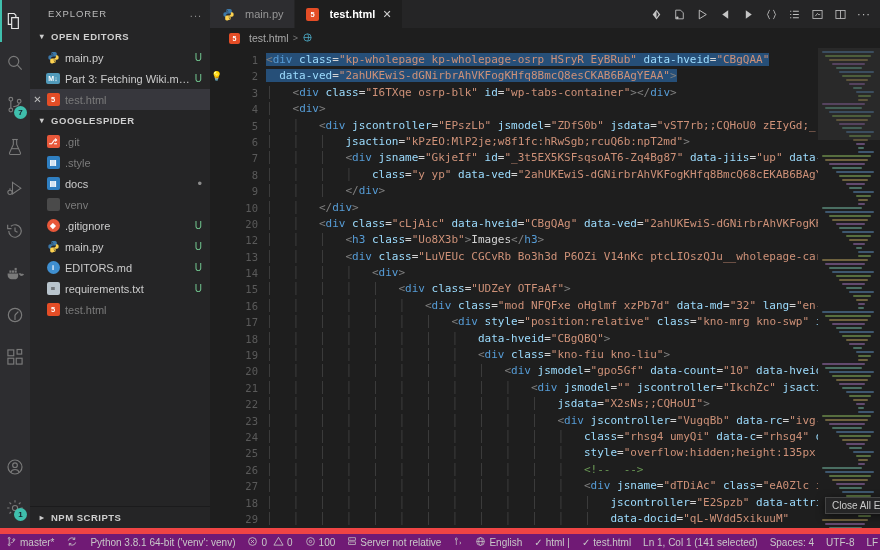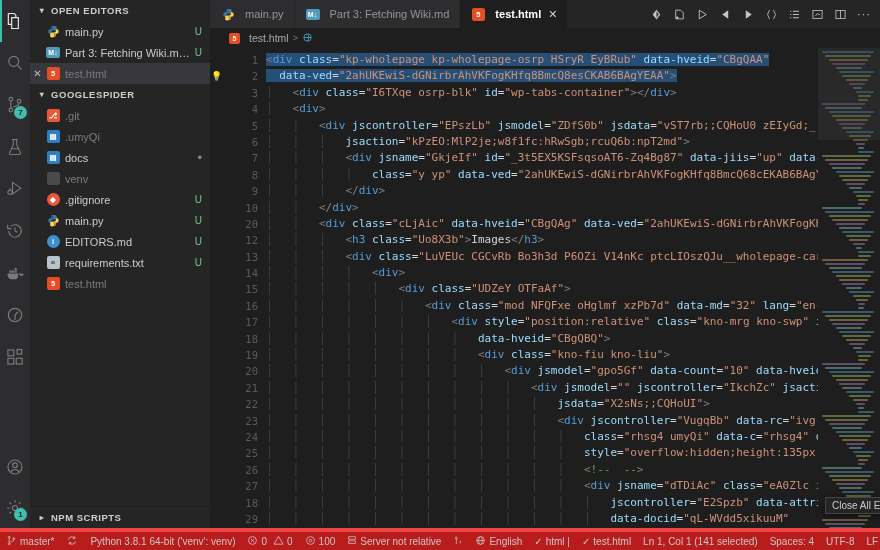--- a/index.html
+++ b/index.html
@@ -148,23 +148,23 @@
   
   .tooltip {
     position: absolute; z-index: 60;
     background: #252526; border: 1px solid #454545; color: #cccccc;
     font-size: 10px; padding: 2px 6px; white-space: nowrap;
     box-shadow: 0 2px 8px rgba(0,0,0,.5);
   }
 
   
   .statusbar {
-    height: 22px; min-height: 22px; background: #b91c1c;
+    height: 22px; min-height: 22px; background: #701a75;
     display: flex; align-items: center; font-size: 10px; color: #c8c8c8;
-    border-top: 4px solid #ef4444;
+    border-top: 6px solid #ef4444;
   }
   .sbi { display: flex; align-items: center; gap: 3px; padding: 0 6px; height: 22px; cursor: pointer; white-space: nowrap; }
   .sb-right { margin-left: auto; display: flex; align-items: center; }
   .npm-row { display: flex; align-items: center; gap: 3px; padding-left: 6px; font-size: 9.5px; font-weight: bold; letter-spacing: .5px; color: #cfcfcf; text-transform: uppercase; }
 </style>
 </head>
 <body>
 
 <div id="app">
   <div class="body-row">
@@ -273,20 +273,24 @@
           <svg width="20" height="20" viewBox="0 0 24 24" fill="none" stroke="currentColor" stroke-width="1.3">
             <circle cx="12" cy="12" r="3.1"></circle>
             <path d="M12 2.6v2.8M12 18.6v2.8M21.4 12h-2.8M5.4 12H2.6M18.6 5.4l-2 2M7.4 16.6l-2 2M18.6 18.6l-2-2M7.4 7.4l-2-2"></path>
           </svg>
         </span>
         <span class="act-badge">1</span>
       </div>
     </div>
 
     <div class="sidebar">
+      <div class="sb-title">
+        <span>EXPLORER</span>
+        <span class="sb-dots">...</span>
+      </div>
 
       <div class="sect-header">
         <span class="twisty">▾</span>
         <span>OPEN EDITORS</span>
       </div>
 
       <div class="row">
         <span class="xbtn"></span>
         <span class="ficon">
           <svg width="13" height="13" viewBox="0 0 24 24">
@@ -325,21 +329,21 @@
         <span class="ficon">
           <span class="g" style="background:#e8583a;">⎇</span>
         </span>
         <span class="lbl dim">.git</span>
       </div>
       <div class="row">
         <span class="xbtn"></span>
         <span class="ficon">
           <span class="g" style="background:#2f7fc1;">▤</span>
         </span>
-        <span class="lbl dim">.umyQi</span>
+        <span class="lbl dim">.style</span>
       </div>
       <div class="row">
         <span class="xbtn"></span>
         <span class="ficon">
           <span class="g" style="background:#2f7fc1;">▤</span>
         </span>
         <span class="lbl">docs</span>
         <span class="dot">•</span>
       </div>
       <div class="row">
@@ -404,26 +408,20 @@
 
       <div class="tabbar">
         <div class="tab">
           <span class="ficon">
             <svg width="13" height="13" viewBox="0 0 24 24">
               <path d="M11.9 2c-2.6 0-4.3.9-4.3 2.9v2.2h4.5v.8H5.9C3.7 7.9 2.5 9.3 2.5 12s1.2 4 3.4 4h1.7v-2.6c0-2 1.6-3.4 3.6-3.4h3.9c1.8 0 3-1.4 3-3.2V4.9C18.1 2.9 16 2 13.5 2zm-2.4 1.5a.95.95 0 1 1 0 1.9.95.95 0 0 1 0-1.9z" fill="#3c78a9"></path>
               <path d="M12.1 22c2.6 0 4.3-.9 4.3-2.9v-2.2h-4.5v-.8h6.2c2.2 0 3.4-1.4 3.4-4.1s-1.2-4-3.4-4h-1.7v2.6c0 2-1.6 3.4-3.6 3.4H8.9c-1.8 0-3 1.4-3 3.2v2.9c0 2 2.1 2.9 4.6 2.9zm2.4-1.5a.95.95 0 1 1 0-1.9.95.95 0 0 1 0 1.9z" fill="#fdd250"></path>
             </svg>
           </span>
           <span class="tab-name">main.py</span>
-        </div>
-        <div class="tab">
-          <span class="ficon">
-            <span class="g" style="background:#519aba;width:14px;height:11px;font-size:7px;">M↓</span>
-          </span>
-          <span class="tab-name">Part 3: Fetching Wiki.md</span>
         </div>
         <div class="tab active">
           <span class="ficon">
             <span class="g" style="background:#e44d26;">5</span>
           </span>
           <span class="tab-name" style="font-weight:bold;">test.html</span>
           <span class="tab-x">✕</span>
         </div>
 
         <div class="tabbar-actions">

